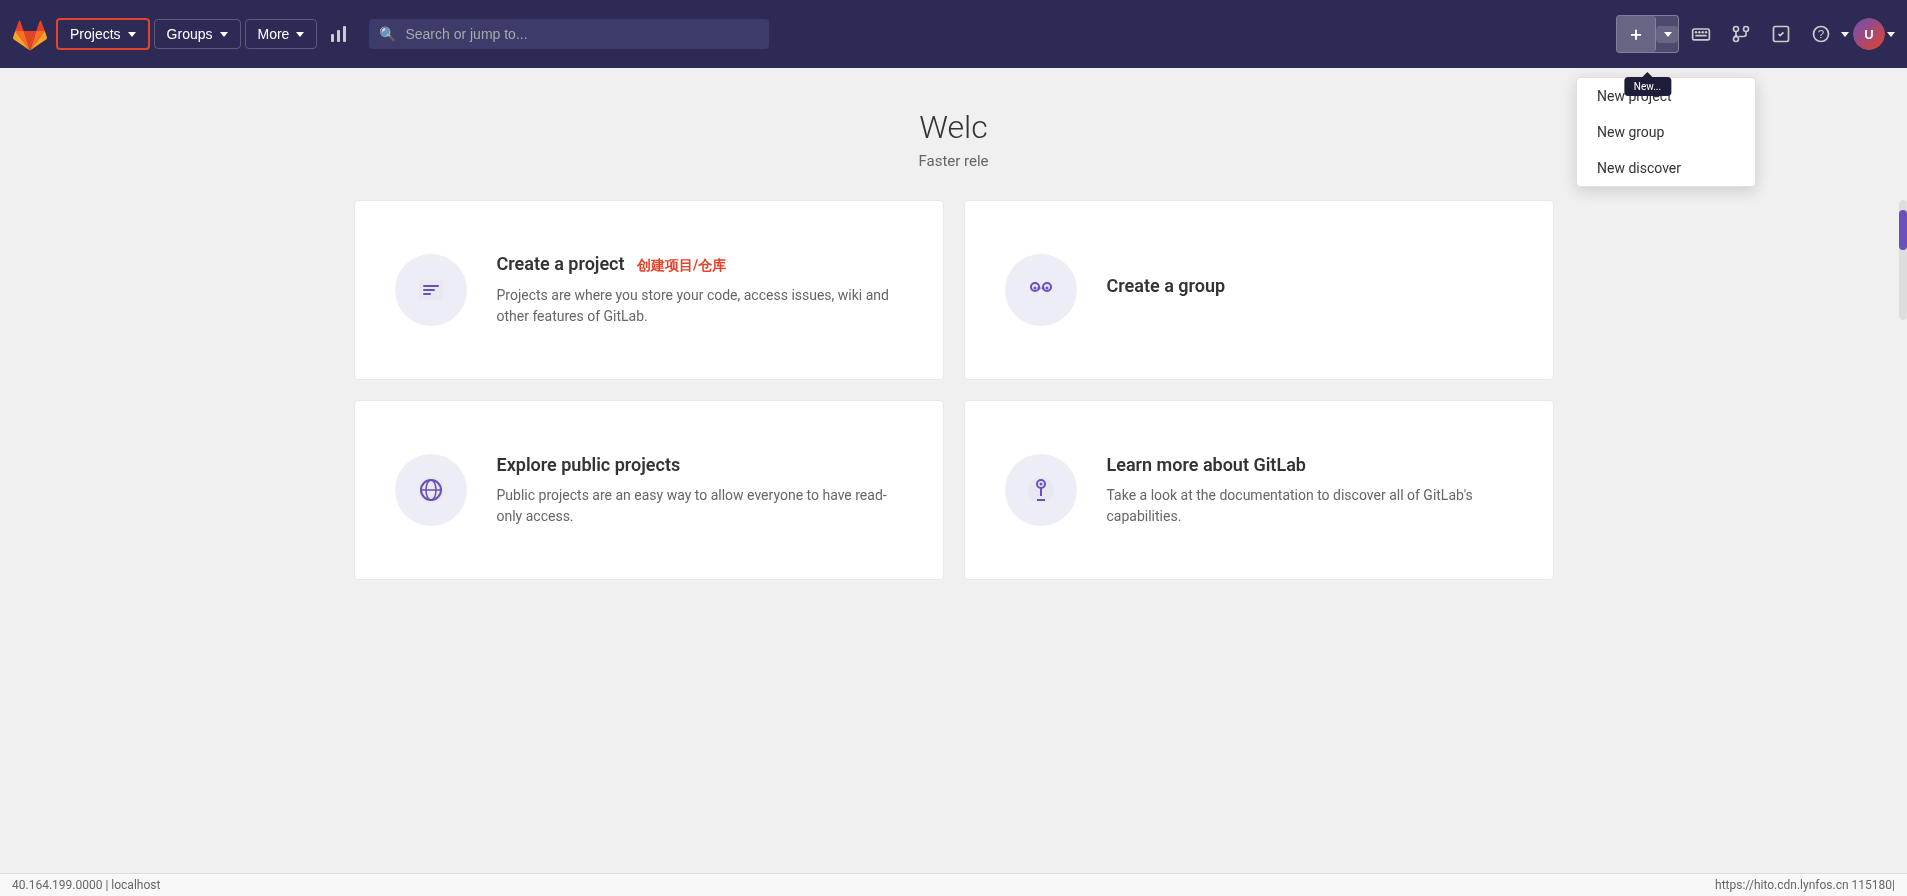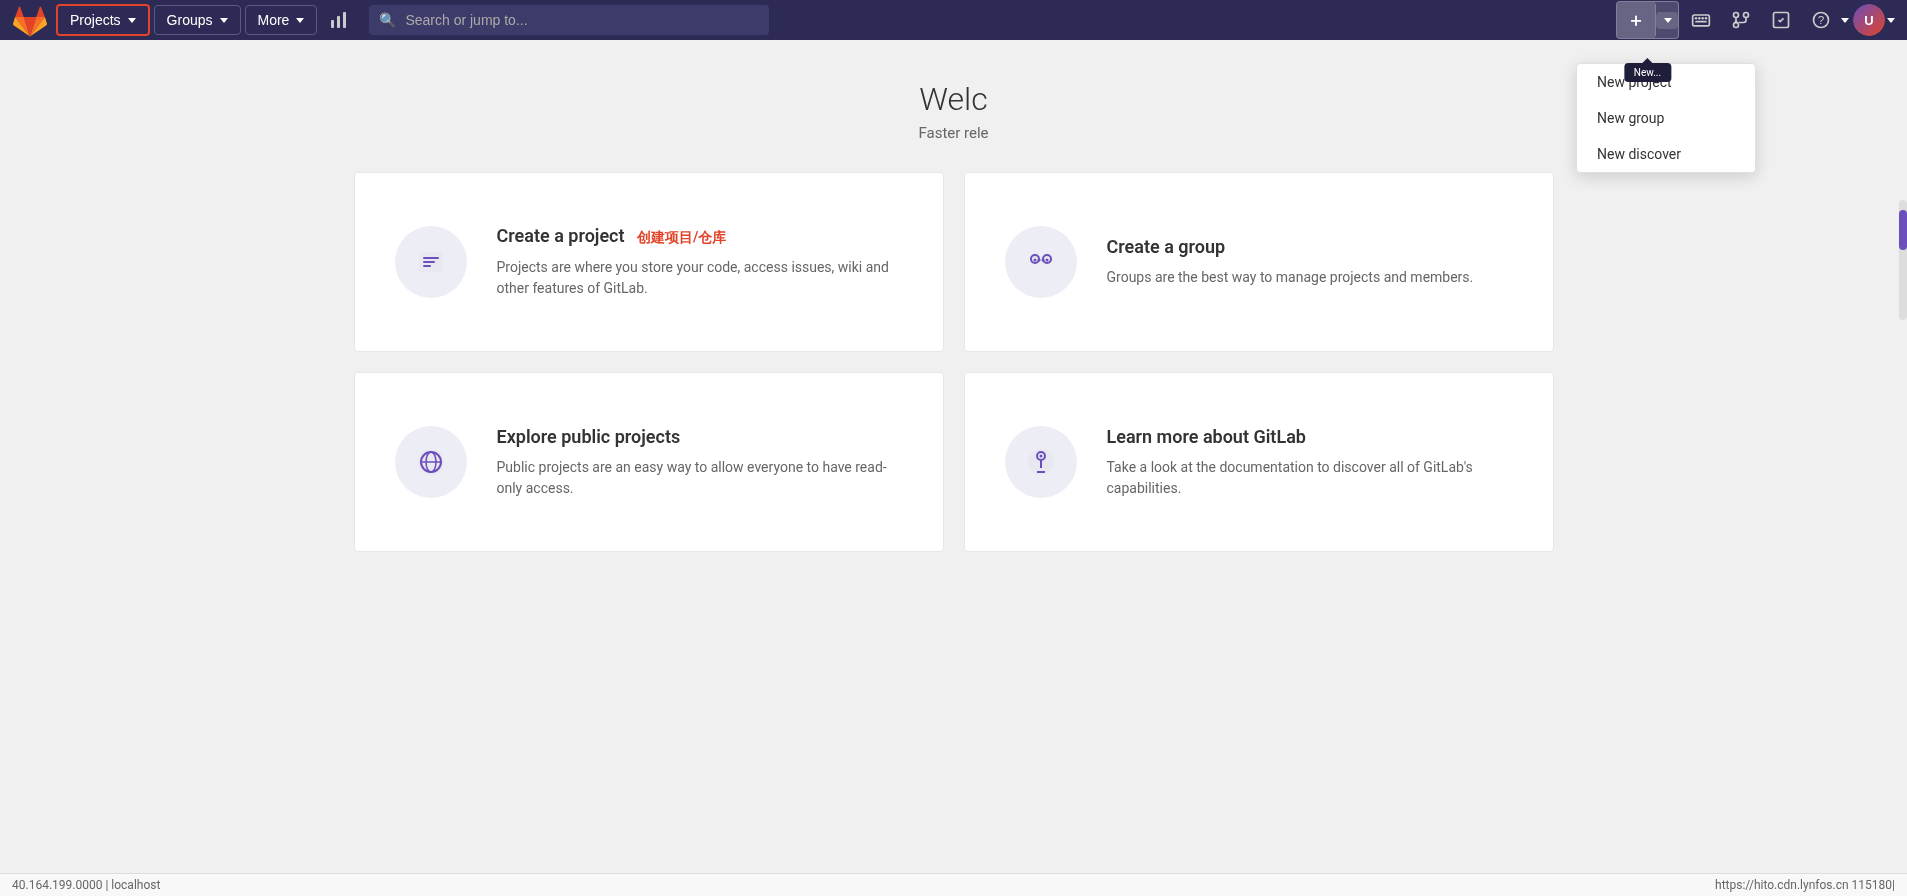--- a/index.html
+++ b/index.html
@@ -1,21 +1,21 @@
 <!DOCTYPE html>
 <html><head>
   <meta charset="utf-8">
   <style>
     * { margin: 0; padding: 0; box-sizing: border-box; }
     body { font-family: -apple-system, BlinkMacSystemFont, 'Segoe UI', Roboto, sans-serif; background: #f0f0f0; min-height: 896px; }
 
     
     .navbar {
       background: #2d2b55;
-      height: 40px;
+      height: 68px;
       display: flex;
       align-items: center;
       padding: 0 12px;
       position: relative;
       z-index: 100;
     }
     .navbar-brand {
       display: flex;
       align-items: center;
       margin-right: 8px;
@@ -428,21 +428,20 @@
           <circle cx="12" cy="15" r="4" fill="none" stroke="#6b4fbb" stroke-width="2"></circle>
           <circle cx="24" cy="15" r="4" fill="none" stroke="#6b4fbb" stroke-width="2"></circle>
           <circle cx="12" cy="16" r="1.5" fill="#6b4fbb"></circle>
           <circle cx="16" cy="16" r="1.5" fill="#6b4fbb"></circle>
           <circle cx="20" cy="16" r="1.5" fill="#6b4fbb"></circle>
           <circle cx="24" cy="16" r="1.5" fill="#6b4fbb"></circle>
         </svg>
       </div>
       <div class="card-body">
         <h3>Create a group</h3>
-        <p>Groups are the best way to manage projects and members.</p>
       </div>
     </div>
 
     <div class="card">
       <div class="card-icon">
         <svg viewBox="0 0 36 36" fill="none" xmlns="http://www.w3.org/2000/svg">
           <circle cx="18" cy="18" r="13" fill="#e8e8f0"></circle>
           <circle cx="18" cy="18" r="10" fill="none" stroke="#6b4fbb" stroke-width="2"></circle>
           <ellipse cx="18" cy="18" rx="5" ry="10" fill="none" stroke="#6b4fbb" stroke-width="1.5"></ellipse>
           <line x1="8" y1="18" x2="28" y2="18" stroke="#6b4fbb" stroke-width="1.5"></line>

